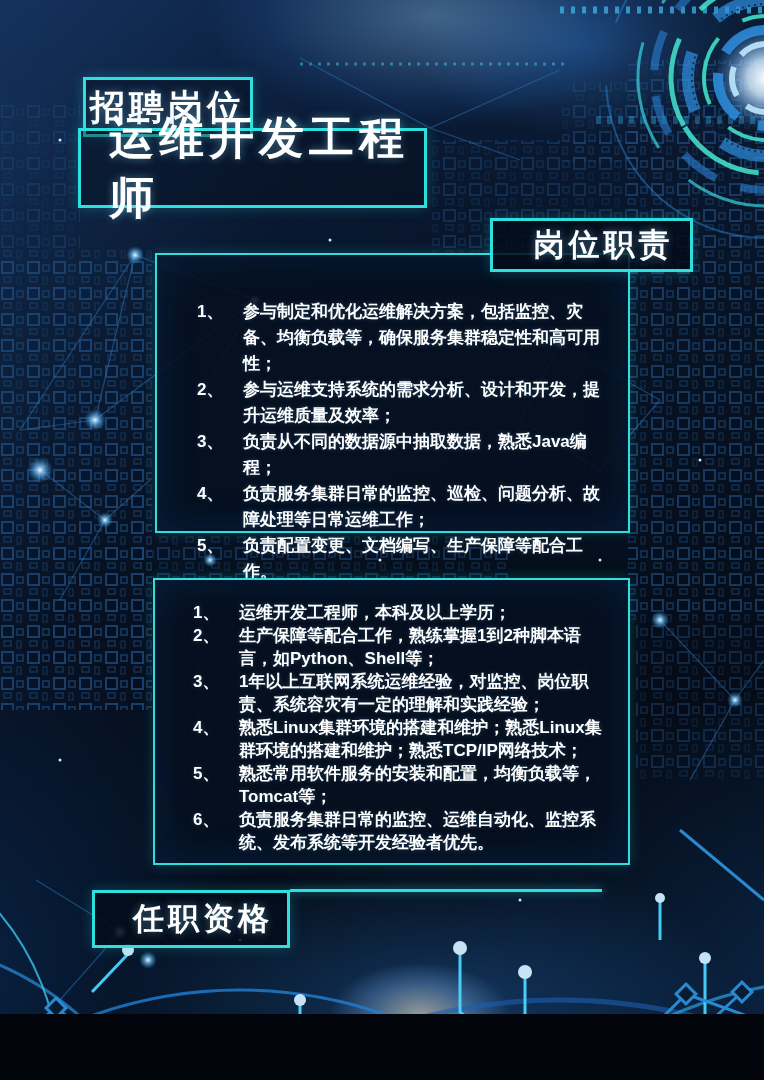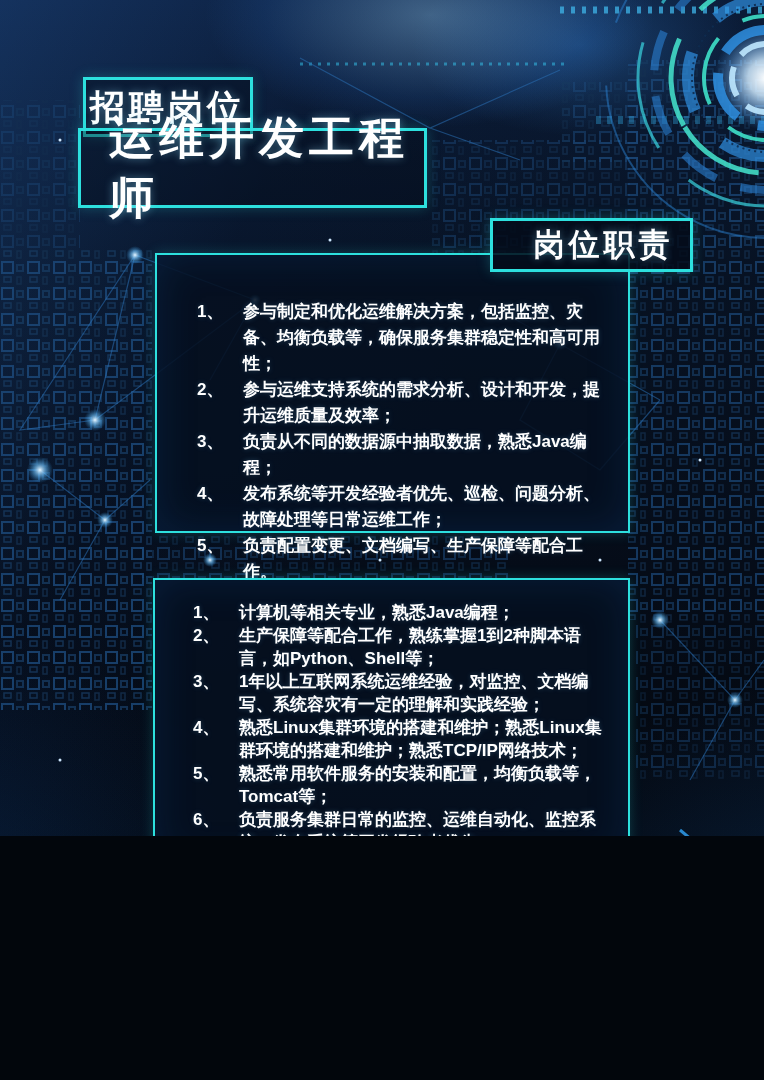--- a/index.html
+++ b/index.html
@@ -1,17 +1,17 @@
 <!DOCTYPE html>
 <html><head>
 <meta charset="utf-8">
 <style>
   html,body{margin:0;padding:0;background:#02060c;}
   #poster{
-    position:relative;width:764px;height:836px;margin:0 auto;overflow:hidden;
+    position:relative;width:764px;height:1014px;margin:0 auto;overflow:hidden;
     font-family:"Liberation Sans","DejaVu Sans",sans-serif;color:#fff;
     background:
       radial-gradient(300px 150px at 430px 15px, rgba(150,210,255,.38), rgba(60,140,240,.12) 55%, transparent 75%),
       radial-gradient(240px 130px at 580px 45px, rgba(60,150,245,.30), transparent 70%),
       radial-gradient(120px 70px at 420px 1015px, rgba(255,235,200,.55), rgba(150,200,255,.28) 45%, transparent 75%),
       radial-gradient(430px 230px at 430px 1012px, rgba(45,135,235,.38), transparent 72%),
       radial-gradient(620px 520px at -90px 990px, rgba(22,95,185,.30), transparent 70%),
       radial-gradient(560px 460px at 840px 1010px, rgba(28,105,195,.33), transparent 72%),
       linear-gradient(118deg, rgba(55,130,230,.22) 0%, rgba(20,60,130,.08) 30%, rgba(8,20,45,0) 55%),
       linear-gradient(180deg,#0b1c38 0%,#071223 32%,#050c18 68%,#03070e 100%);
@@ -193,40 +193,40 @@
     <div class="item">
       <span class="num">2、</span>
       <span class="txt">参与运维支持系统的需求分析、设计和开发，提升运维质量及效率；</span>
     </div>
     <div class="item">
       <span class="num">3、</span>
       <span class="txt">负责从不同的数据源中抽取数据，熟悉Java编程；</span>
     </div>
     <div class="item">
       <span class="num">4、</span>
-      <span class="txt">发布系统等开发经验者优先、巡检、问题分析、故障处理等日常运维工作；</span>
+      <span class="txt">负责服务集群日常的监控、巡检、问题分析、故障处理等日常运维工作；</span>
     </div>
     <div class="item">
       <span class="num">5、</span>
       <span class="txt">负责配置变更、文档编写、生产保障等配合工作。</span>
     </div>
   </div>
 
   <div id="qual-panel" class="panel">
     <div class="item">
       <span class="num">1、</span>
-      <span class="txt">计算机等相关专业，熟悉Java编程；</span>
+      <span class="txt">运维开发工程师，本科及以上学历；</span>
     </div>
     <div class="item">
       <span class="num">2、</span>
       <span class="txt">生产保障等配合工作，熟练掌握1到2种脚本语言，如Python、Shell等；</span>
     </div>
     <div class="item">
       <span class="num">3、</span>
-      <span class="txt">1年以上互联网系统运维经验，对监控、文档编写、系统容灾有一定的理解和实践经验；</span>
+      <span class="txt">1年以上互联网系统运维经验，对监控、岗位职责、系统容灾有一定的理解和实践经验；</span>
     </div>
     <div class="item">
       <span class="num">4、</span>
       <span class="txt">熟悉Linux集群环境的搭建和维护；熟悉Linux集群环境的搭建和维护；熟悉TCP/IP网络技术；</span>
     </div>
     <div class="item">
       <span class="num">5、</span>
       <span class="txt">熟悉常用软件服务的安装和配置，均衡负载等，Tomcat等；</span>
     </div>
     <div class="item">

